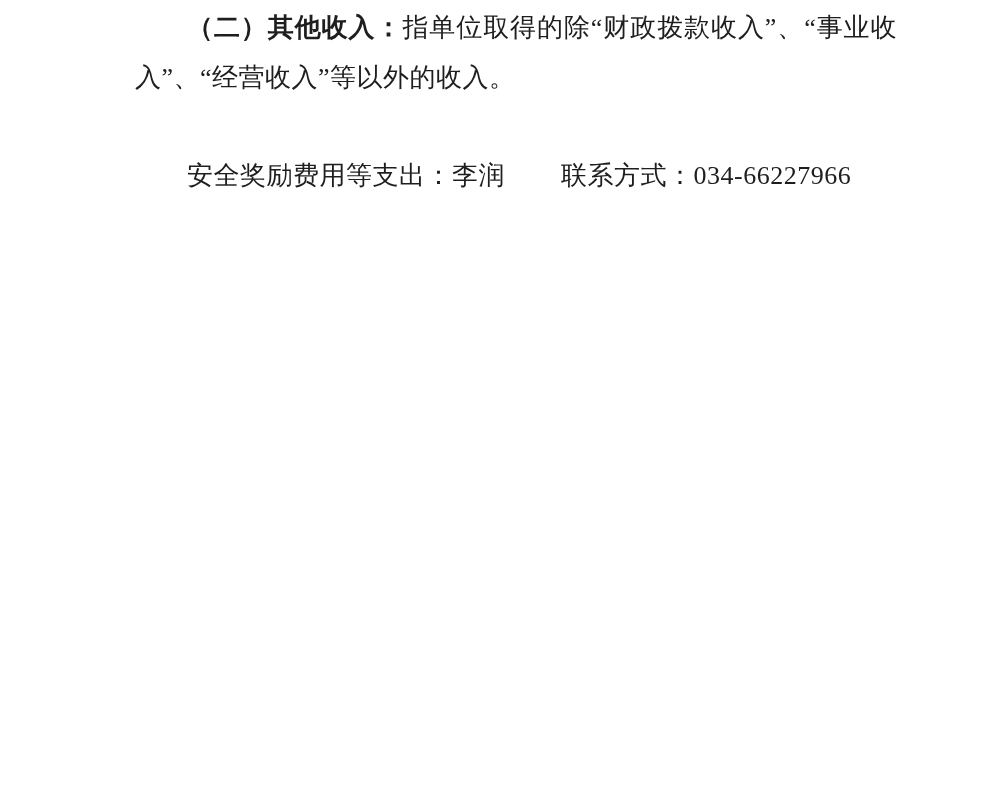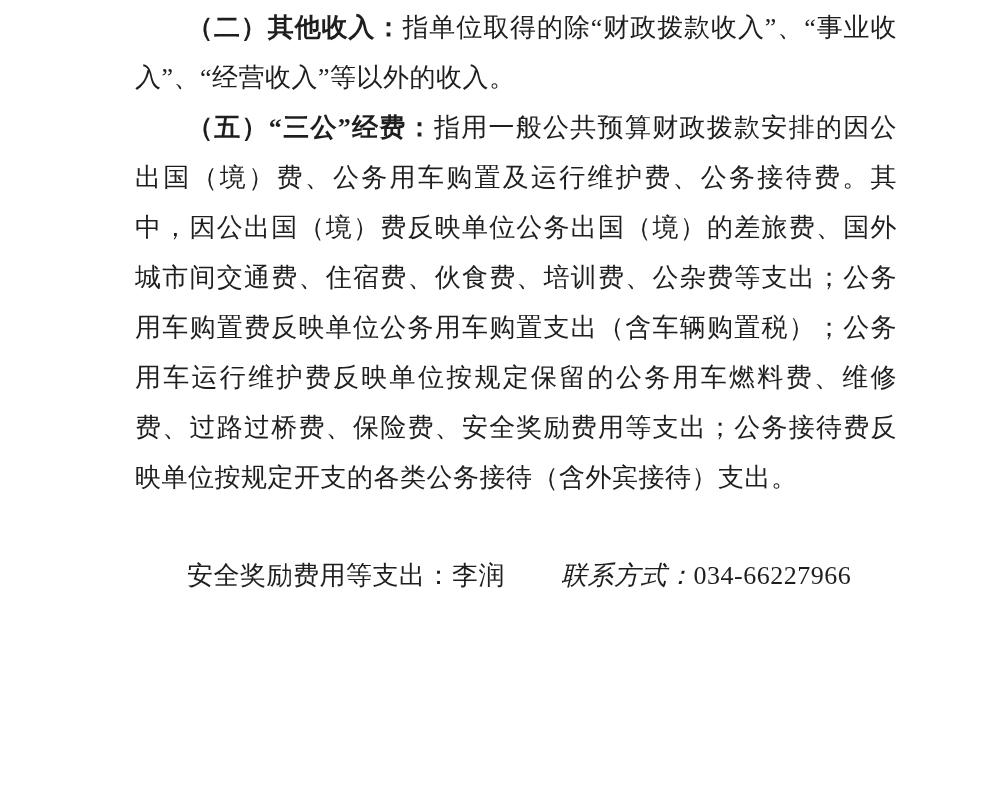--- a/index.html
+++ b/index.html
@@ -33,29 +33,27 @@
     font-weight: bold;
   }
   .contact-line {
     margin: 48px 0 0 0;
     text-indent: 2em;
     text-align: left;
     letter-spacing: 0.5px;
   }
   .phone-label {
     margin-left: 56px;
-    font-style: italic;
   }
 </style>
 </head>
 <body>
 
 <div class="page">
 
   <p class="para"><span class="term">（二）其他收入：</span><span>指单位取得的除“财政拨款收入”、“事业收入”、“经营收入”等以外的收入。</span></p>
 
 
 
-  <p class="para"><span class="term">（五）“三公”经费：</span><span>指用一般公共预算财政拨款安排的因公出国（境）费、公务用车购置及运行维护费、公务接待费。其中，因公出国（境）费反映单位公务出国（境）的差旅费、国外城市间交通费、住宿费、伙食费、培训费、公杂费等支出；公务用车购置费反映单位公务用车购置支出（含车辆购置税）；公务用车运行维护费反映单位按规定保留的公务用车燃料费、维修费、过路过桥费、保险费、安全奖励费用等支出；公务接待费反映单位按规定开支的各类公务接待（含外宾接待）支出。</span></p>
 
   <p class="contact-line"><span>安全奖励费用等支出：</span><span>李润</span><span class="phone-label">联系方式：</span><span>034-66227966</span></p>
 
 </div>
 
 </body></html>

